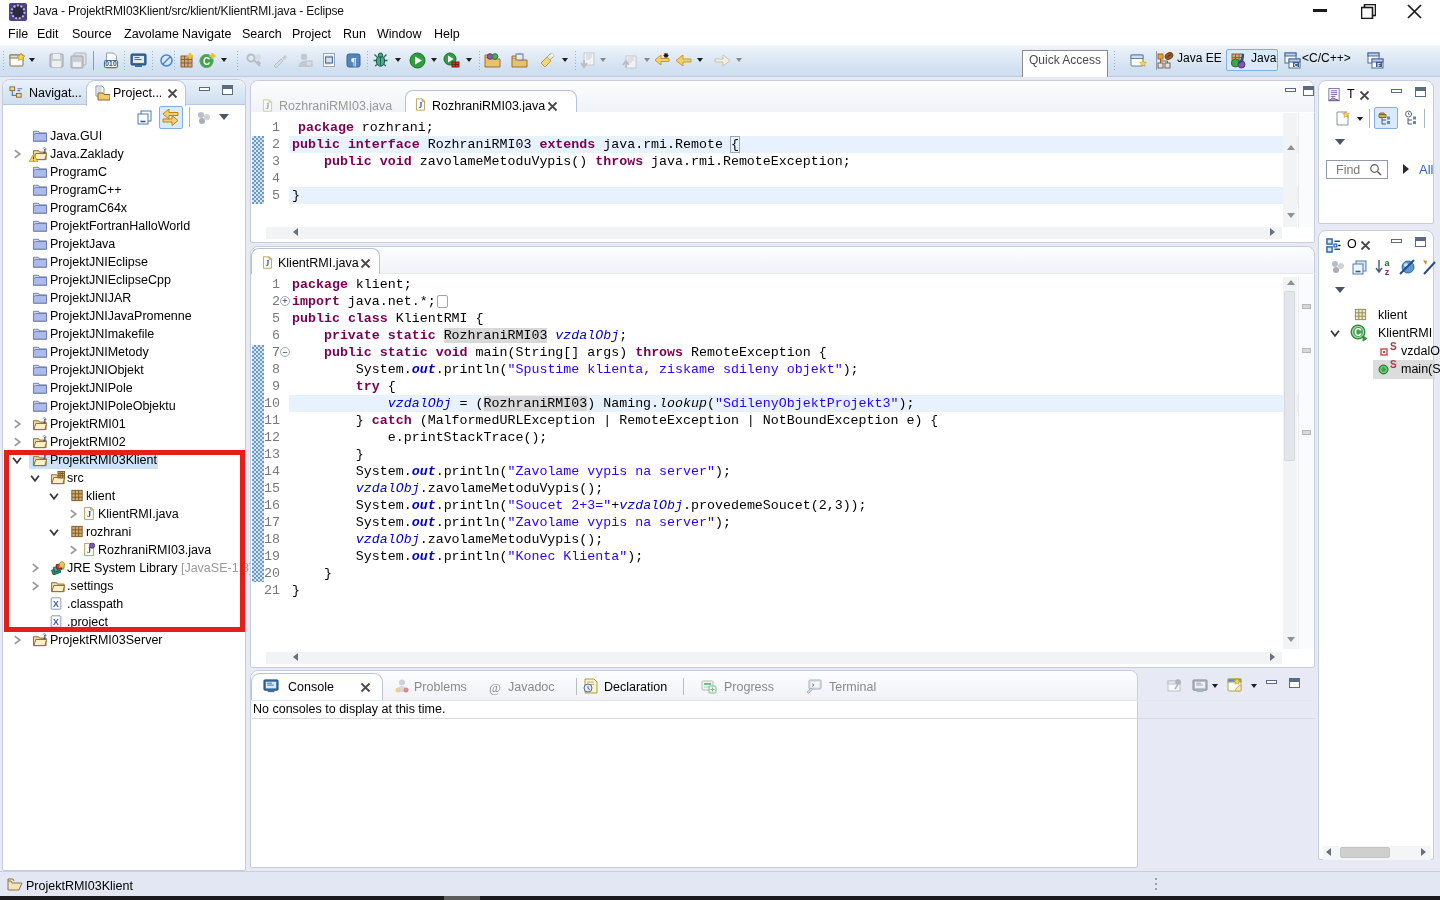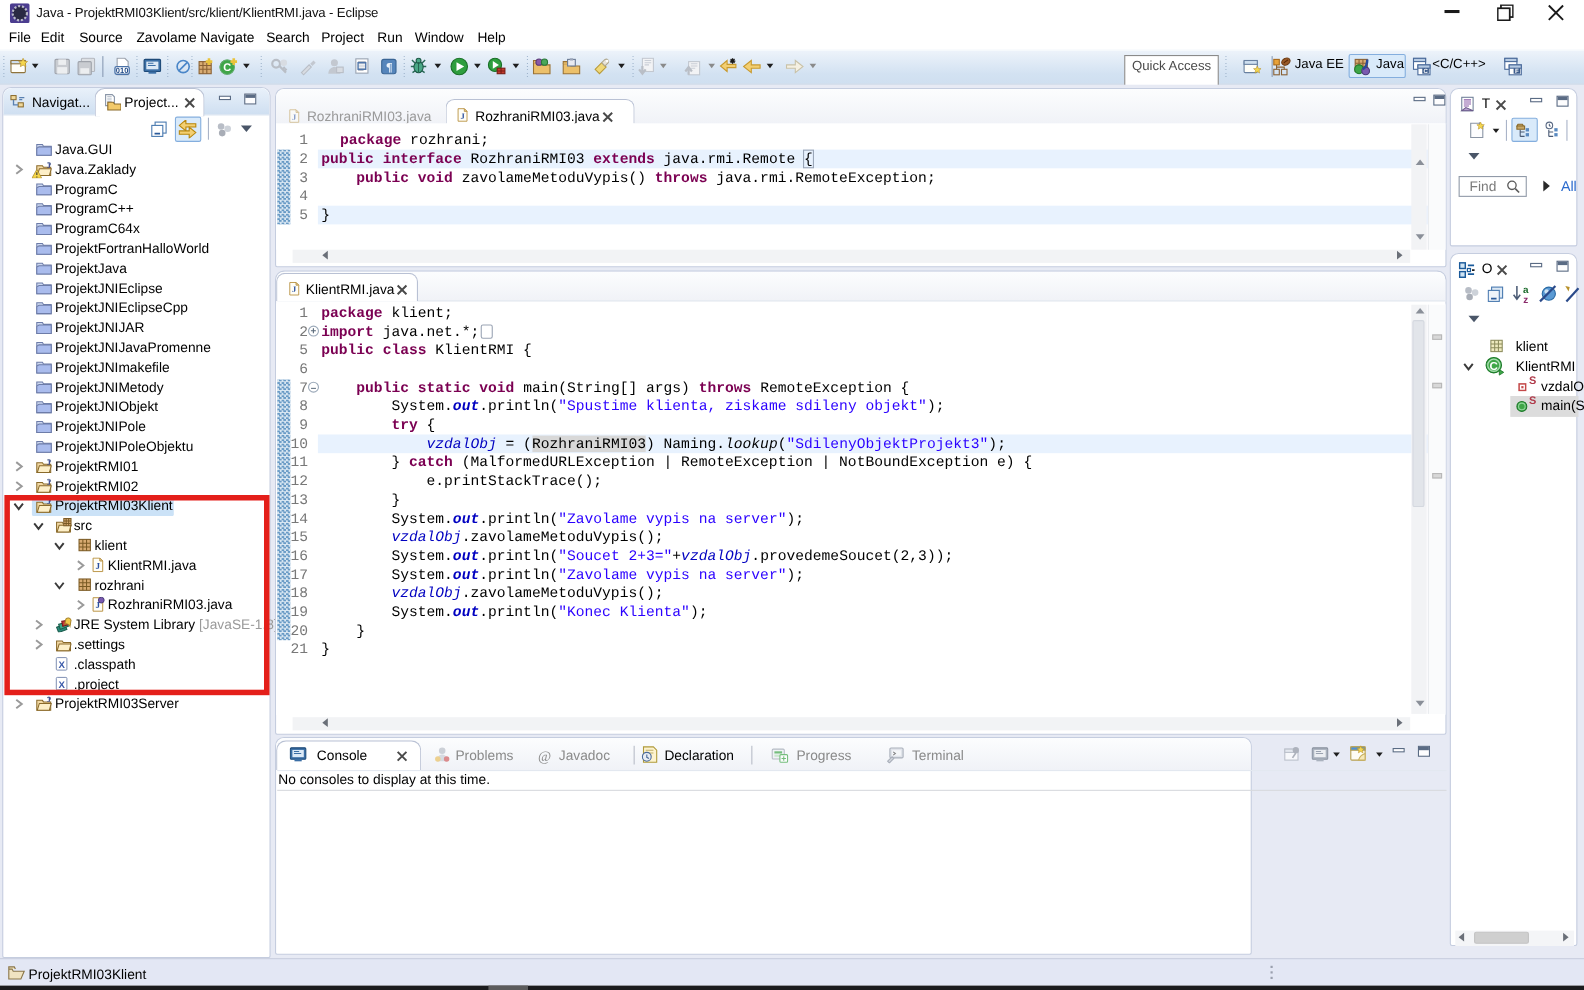--- a/index.html
+++ b/index.html
@@ -544,21 +544,21 @@
       <use href="#jfile"></use>
     </svg>
 <span class="abs" style="left:181px;top:18px;font-size:12.5px">RozhraniRMI03.java</span>
 <svg class="abs" style="left:296px;top:20px" width="11" height="11" viewBox="0 0 11 11">
       <path d="M1.5 1.5 L9.5 9.5 M9.5 1.5 L1.5 9.5" stroke="#4a4a4a" stroke-width="1.8"></path>
     </svg>
 </div>
 <div class="abs" style="left:251px;top:112px;width:1063px;height:115px;background:#fff;overflow:hidden">
 <div class="hatch" style="top:24px;height:68px"></div>
 <div class="num" style="left:3px;top:7px">1</div>
-<div class="cl" style="left:58px;top:7px"><span class="k">package</span> rozhrani;</div>
+<div class="cl" style="left:47px;top:7px"><span class="k">package</span> rozhrani;</div>
 <div class="curline" style="left:38px;top:24px;width:1020px;height:17px"></div>
 <div class="num" style="left:3px;top:24px">2</div>
 <div class="cl" style="left:41px;top:24px"><span class="k">public</span> <span class="k">interface</span> RozhraniRMI03 <span class="k">extends</span> java.rmi.Remote <span style="outline:1px solid #9aa6b8">{</span></div>
 <div class="num" style="left:3px;top:41px">3</div>
 <div class="cl" style="left:41px;top:41px">    <span class="k">public</span> <span class="k">void</span> zavolameMetoduVypis() <span class="k">throws</span> java.rmi.RemoteException;</div>
 <div class="num" style="left:3px;top:58px">4</div>
 <div class="curline" style="left:38px;top:75px;width:1020px;height:17px"></div>
 <div class="num" style="left:3px;top:75px">5</div>
 <div class="cl" style="left:41px;top:75px">}</div>
 </div>
@@ -587,20 +587,21 @@
 <div class="hatch" style="top:69px;height:237px"></div>
 <div class="num" style="left:3px;top:0px">1</div>
 <div class="cl" style="left:41px;top:0px"><span class="k">package</span> klient;</div>
 <div class="num" style="left:3px;top:17px">2</div>
 <div class="foldc" style="left:29px;top:20px">+</div>
 <div class="cl" style="left:41px;top:17px"><span class="k">import</span> java.net.*;</div>
 <div class="abs" style="left:186px;top:19px;width:11px;height:13px;border:1px solid #9aa4b4;border-radius:2px;background:#fff"></div>
 <div class="num" style="left:3px;top:34px">5</div>
 <div class="cl" style="left:41px;top:34px"><span class="k">public</span> <span class="k">class</span> KlientRMI {</div>
 <div class="num" style="left:3px;top:51px">6</div>
+<div class="cl" style="left:41px;top:51px">    <span class="k">private</span> <span class="k">static</span> <span class="occ">RozhraniRMI03</span> <span class="fi">vzdalObj</span>;</div>
 <div class="num" style="left:3px;top:68px">7</div>
 <div class="foldc" style="left:29px;top:71px">–</div>
 <div class="cl" style="left:41px;top:68px">    <span class="k">public</span> <span class="k">static</span> <span class="k">void</span> main(String[] args) <span class="k">throws</span> RemoteException {</div>
 <div class="num" style="left:3px;top:85px">8</div>
 <div class="cl" style="left:41px;top:85px">        System.<span class="sf">out</span>.println(<span class="s">"Spustime klienta, ziskame sdileny objekt"</span>);</div>
 <div class="num" style="left:3px;top:102px">9</div>
 <div class="cl" style="left:41px;top:102px">        <span class="k">try</span> {</div>
 <div class="curline" style="left:38px;top:119px;width:1020px;height:17px"></div>
 <div class="num" style="left:3px;top:119px">10</div>
 <div class="cl" style="left:41px;top:119px">            <span class="fi">vzdalObj</span> = (<span class="occ">RozhraniRMI03</span>) Naming.<span class="im">lookup</span>(<span class="s">"SdilenyObjektProjekt3"</span>);</div>

